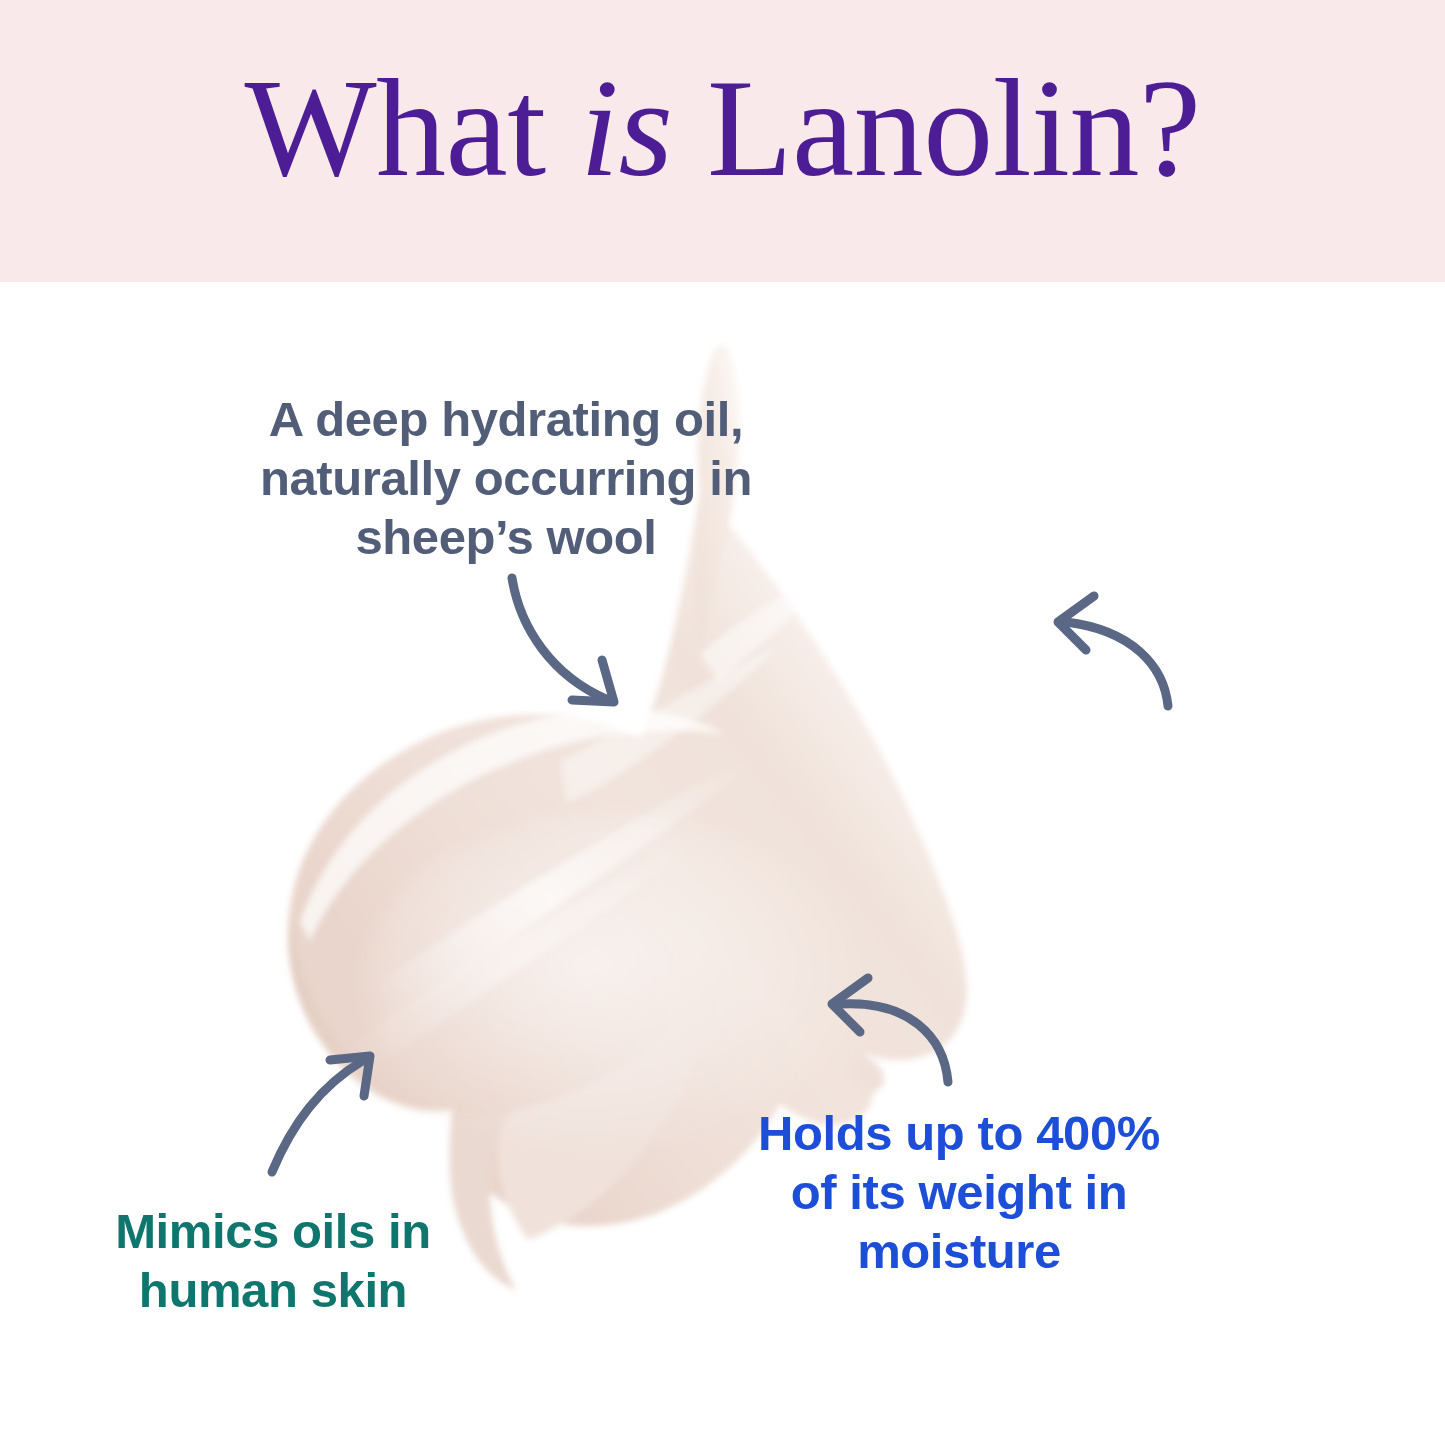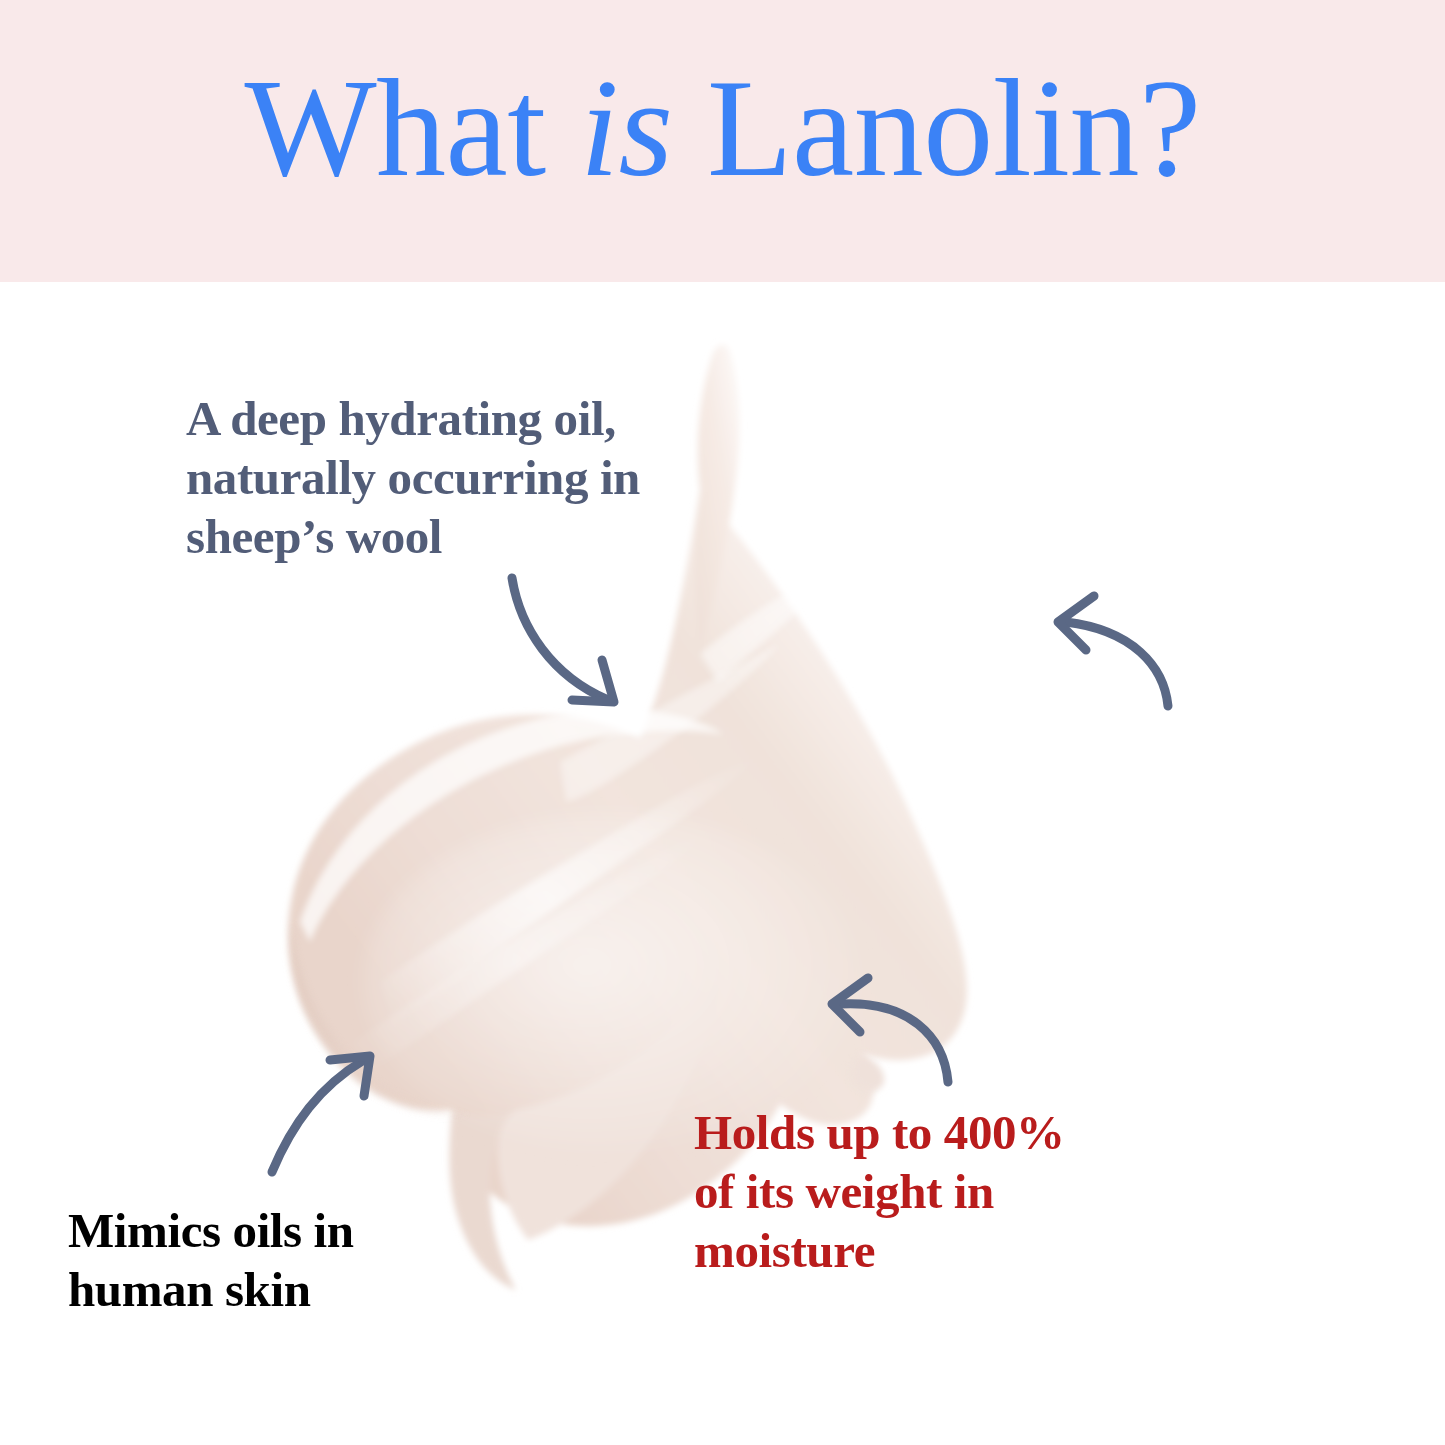--- a/index.html
+++ b/index.html
@@ -29,41 +29,41 @@
   }
   #page-title .em{font-style:italic;}
 
   
   #swatch-layer{position:absolute;left:0;top:282px;width:1445px;height:1163px;}
 
   
   .anno{
     position:absolute;
     color:#525d78;
-    font-family:Liberation Serif, serif;
+    font-family:Liberation Sans, sans-serif;
     font-weight:700;
     line-height:1.20;
-    text-align:left;
+    text-align:center;
     white-space:pre-line;
     letter-spacing:-0.4px;
   }
   #anno-hydrating{ left:186px; top:390px; width:640px; font-size:49px; }
   #anno-barrier  { left:1028px; top:722px; width:335px; font-size:47px; }
   #anno-holds    { left:694px;  top:1104px; width:530px; font-size:49px; }
   #anno-mimics   { left:68px;   top:1202px; width:410px; font-size:49px; }
 
   .arrows{position:absolute;left:0;top:0;width:1445px;height:1445px;pointer-events:none;}
 </style>
 </head>
 <body>
 
 <div id="stage">
 
   <div id="header-band" style="background: rgb(249, 233, 234);"></div>
-  <div id="page-title" style="color: #3b82f6;"><span>What </span><span class="em">is</span><span> Lanolin?</span></div>
+  <div id="page-title" style="color: #4c1d95;"><span>What </span><span class="em">is</span><span> Lanolin?</span></div>
 
   <div id="swatch-layer">
     <svg width="1445" height="1163" viewBox="0 0 1445 1163">
       <defs>
         <linearGradient id="gBody" x1="0.18" y1="0.72" x2="0.86" y2="0.16">
           <stop offset="0" stop-color="#e9d5cb"></stop>
           <stop offset="0.22" stop-color="#eeded6"></stop>
           <stop offset="0.48" stop-color="#f2e4dd"></stop>
           <stop offset="0.72" stop-color="#f0e2da"></stop>
           <stop offset="0.92" stop-color="#f8f0ec"></stop>
@@ -185,20 +185,20 @@
         <path d="M 330 1060 L 370 1056 L 364 1096"></path>
       </g>
     </g>
   </svg>
 
   <div class="anno" id="anno-hydrating" style="color: rgb(82, 93, 120);">A deep hydrating oil,
 naturally occurring in
 sheep’s wool</div>
 
 
-  <div class="anno" id="anno-holds" style="color: #b91c1c;">Holds up to 400%
+  <div class="anno" id="anno-holds" style="color: #1d4ed8;">Holds up to 400%
 of its weight in
 moisture</div>
 
-  <div class="anno" id="anno-mimics" style="color: #000000;">Mimics oils in
+  <div class="anno" id="anno-mimics" style="color: #0f766e;">Mimics oils in
 human skin</div>
 
 </div>
 
 </body></html>

